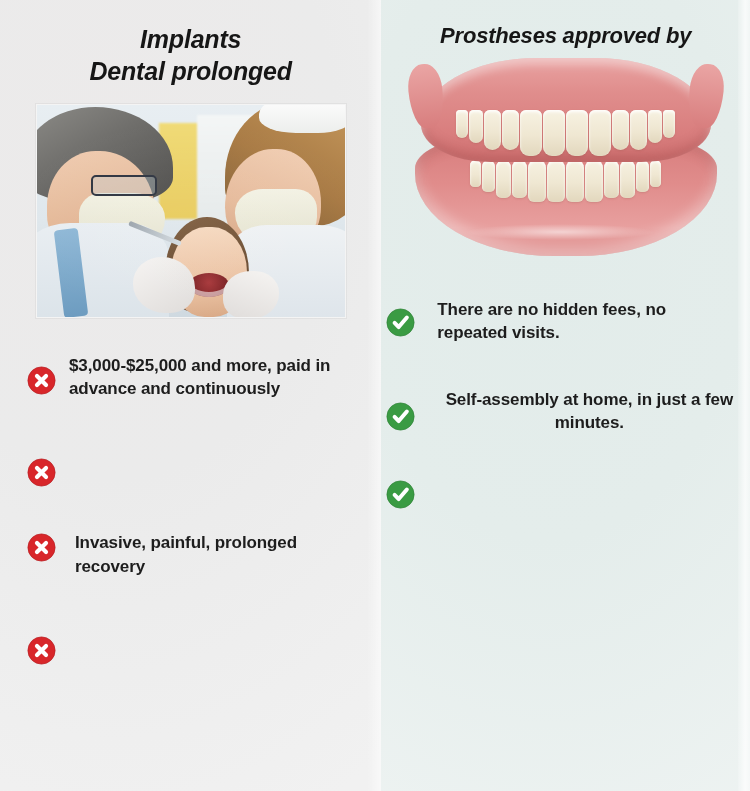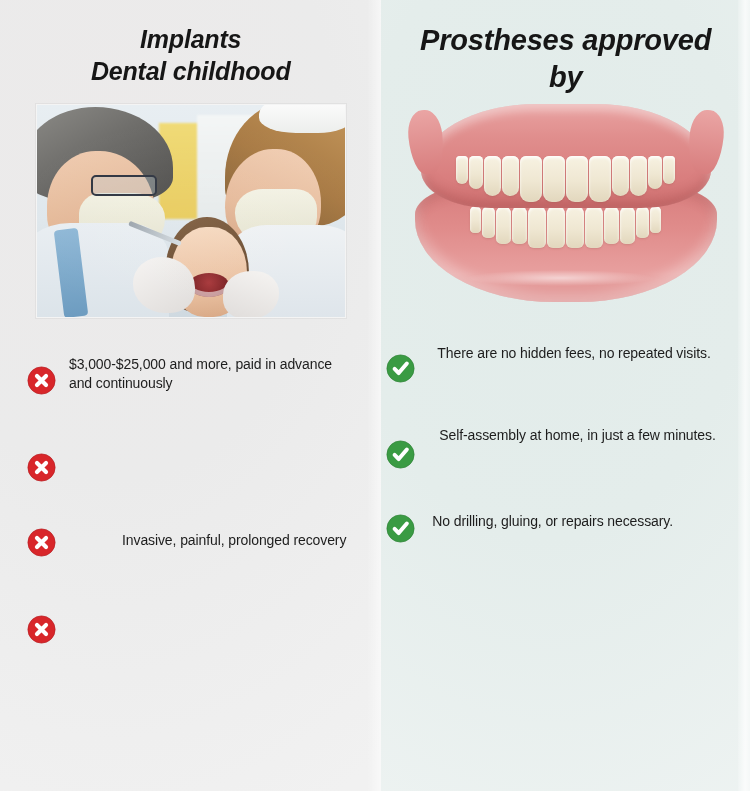--- a/index.html
+++ b/index.html
@@ -64,21 +64,21 @@
     line-height: 1.27;
     font-weight: bold;
     font-style: italic;
     color: #161616;
     text-align: center;
     letter-spacing: -0.2px;
   }
   .title .line { display: block; }
   .column.right .title {
     padding-top: 22px;
-    font-size: 29px;
+    font-size: 22px;
   }
 
   
   .media-wrap {
     display: flex;
     justify-content: center;
     align-items: center;
   }
   .media-wrap.left-media { margin-top: 16px; }
   .media-wrap.right-media { margin-top: 2px; }
@@ -321,69 +321,70 @@
     list-style: none;
   }
   .bullet-list.left-list { margin-top: 36px; padding-left: 27px; }
   .bullet-list.right-list { margin-top: 38px; padding-left: 5px; }
 
   .bullet-item {
     display: flex;
     align-items: flex-start;
     margin-bottom: 40px;
   }
-  .bullet-list.left-list .bullet-item { margin-bottom: 44px; align-items: center; }
+  .bullet-list.left-list .bullet-item { margin-bottom: 44px; }
   .bullet-list.right-list .bullet-item { margin-bottom: 43px; }
 
   .bullet-icon {
     flex: 0 0 auto;
     width: 29px;
     height: 29px;
     margin-right: 13px;
     margin-top: 2px;
   }
   .bullet-icon svg { display: block; width: 29px; height: 29px; }
 
   .bullet-text {
-    font-size: 14px;
+    font-size: 17px;
     line-height: 1.38;
     color: #1d1d1d;
     letter-spacing: -0.1px;
     max-width: 280px;
+    font-weight: bold;
   }
   .bullet-list.right-list .bullet-text { max-width: 300px; }
 
   
   .left-list .bullet-item.i0 .bullet-icon { margin-top: 12px; }
   .left-list .bullet-item.i1 .bullet-icon { margin-top: 14px; }
   .left-list .bullet-item.i2 .bullet-icon { margin-top: 2px; }
   .left-list .bullet-item.i3 .bullet-icon { margin-top: 14px; }
   .left-list .bullet-item.i1 .bullet-text { padding-left: 6px; }
-  .left-list .bullet-item.i2 .bullet-text { padding-left: 6px; margin-left: 47px; }
+  .left-list .bullet-item.i2 .bullet-text { padding-left: 6px; }
   .left-list .bullet-item.i3 .bullet-text { padding-left: 11px; }
 
   .right-list .bullet-item.i0 .bullet-icon { margin-top: 10px; }
   .right-list .bullet-item.i1 .bullet-icon { margin-top: 14px; }
   .right-list .bullet-item.i2 .bullet-icon { margin-top: 2px; }
   .right-list .bullet-item.i3 .bullet-icon { margin-top: 2px; }
   .right-list .bullet-item.i0 .bullet-text { padding-left: 9px; }
-  .right-list .bullet-item.i1 .bullet-text { padding-left: 11px; }
+  .right-list .bullet-item.i1 .bullet-text { padding-left: 11px; text-align: center; }
   .right-list .bullet-item.i2 .bullet-text { padding-left: 4px; }
   .right-list .bullet-item.i3 .bullet-text { padding-left: 6px; }
 </style>
 </head>
 <body>
 
 <div class="infographic">
 
   <div class="column left">
 
     <h2 class="title">
       <span class="line">Implants</span>
-      <span class="line">Dental childhood</span>
+      <span class="line">Dental prolonged</span>
     </h2>
 
     <div class="media-wrap left-media">
       <div class="photo">
         <div class="bg-wall"></div>
         <div class="cab-yellow"></div>
         <div class="cab-white"></div>
         <div class="dentist-hair"></div>
         <div class="dentist-face"></div>
         <div class="dentist-mask"></div>
@@ -511,18 +512,17 @@
         <span class="bullet-text">Self-assembly at home, in just a few minutes.</span>
       </li>
       <li class="bullet-item i2">
         <span class="bullet-icon">
           <svg viewBox="0 0 32 32" aria-hidden="true">
             <circle cx="16" cy="16" r="15" fill="#3a9b43"></circle>
             <circle cx="16" cy="16" r="15" fill="none" stroke="#2f8338" stroke-width="0.8"></circle>
             <path d="M9.5 16.5 L14 21 L23 10.5" stroke="#ffffff" stroke-width="4.4" fill="none" stroke-linecap="round" stroke-linejoin="round"></path>
           </svg>
         </span>
-        <span class="bullet-text">No drilling, gluing, or repairs necessary.</span>
       </li>
     </ul>
   </div>
 
 </div>
 
 </body></html>

